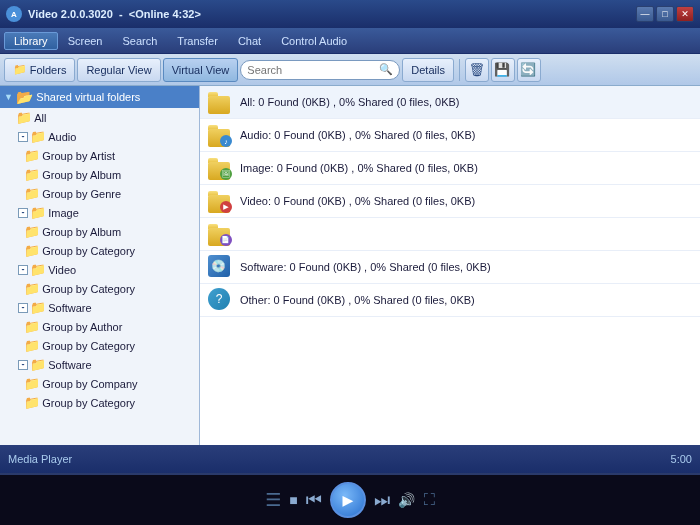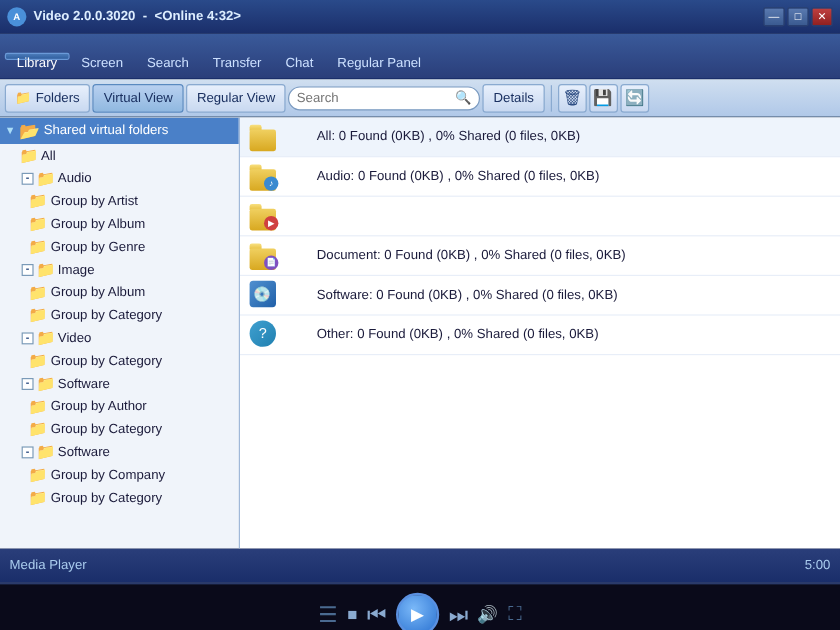--- a/index.html
+++ b/index.html
@@ -46,23 +46,24 @@
       color: white;
       font-size: 9px;
       display: flex; align-items: center; justify-content: center;
       cursor: pointer;
     }
     #title-bar .win-btn.close { background: linear-gradient(to bottom, #c04040, #902020); }
 
     
     #menu-bar {
       background: linear-gradient(to bottom, #3a5a9a, #2a3e7a);
-      height: 38px;
-      display: flex;
-      padding: 16px 4px;
+      height: 26px;
+      display: flex;
+      align-items: center;
+      padding: 0 4px;
       border-bottom: 1px solid #1a2e6a;
     }
     .menu-item {
       color: #cce0ff;
       padding: 3px 10px;
       font-size: 11px;
       cursor: pointer;
       border-radius: 2px;
     }
     .menu-item:hover, .menu-item.active {
@@ -237,21 +238,21 @@
       position: absolute;
       bottom: 0; left: 0;
     }
     .file-icon .folder-tab {
       width: 10px; height: 5px;
       background: linear-gradient(to bottom, #f8e080, #e8c040);
       border-radius: 2px 2px 0 0;
       position: absolute;
       top: 2px; left: 0;
     }
-    .file-text { font-size: 11px; color: #1a1a3a; margin-left: 24px; }
+    .file-text { font-size: 11px; color: #1a1a3a; }
 
     
     #status-bar {
       background: linear-gradient(to bottom, #2a3e7a, #1a2e6a);
       height: 28px;
       display: flex;
       align-items: center;
       padding: 0 8px;
       color: #aaccee;
       font-size: 11px;
@@ -302,30 +303,30 @@
     <div class="win-btn close">✕</div>
   </div>
 </div>
 
 <div id="menu-bar">
   <div class="menu-item active">Library</div>
   <div class="menu-item">Screen</div>
   <div class="menu-item">Search</div>
   <div class="menu-item">Transfer</div>
   <div class="menu-item">Chat</div>
-  <div class="menu-item">Regular Panel</div>
+  <div class="menu-item">Control Audio</div>
 </div>
 
 <div id="toolbar">
   <button class="toolbar-btn">
     <span>📁</span>
     <span>Folders</span>
   </button>
+  <button class="toolbar-btn">Regular View</button>
   <button class="toolbar-btn active">Virtual View</button>
-  <button class="toolbar-btn">Regular View</button>
   <div class="search-box">
     <input type="text" placeholder="Search" style="">
     <span class="search-icon-btn">🔍</span>
   </div>
   <button class="toolbar-btn">Details</button>
   <div class="toolbar-separator"></div>
   <div class="toolbar-icon-btn" title="Delete">🗑</div>
   <div class="toolbar-icon-btn" title="Save">💾</div>
   <div class="toolbar-icon-btn" title="Refresh">🔄</div>
 </div>
@@ -446,36 +447,44 @@
 
     <div class="file-row">
       <div class="file-icon" style="position:relative;">
         <div class="folder-tab"></div>
         <div class="folder-base"></div>
         <div style="position:absolute;bottom:0;right:0;width:12px;height:12px;background:#3a8ad0;border-radius:50%;display:flex;align-items:center;justify-content:center;font-size:7px;color:white;">♪</div>
       </div>
       <span class="file-text">Audio: 0 Found (0KB) , 0% Shared (0 files, 0KB)</span>
     </div>
 
+    <div class="file-row">
+      <div class="file-icon" style="position:relative;">
+        <div class="folder-tab"></div>
+        <div class="folder-base"></div>
+        <div style="position:absolute;bottom:0;right:0;width:12px;height:12px;background:#50a040;border-radius:50%;display:flex;align-items:center;justify-content:center;font-size:7px;color:white;">🖼</div>
+      </div>
+      <span class="file-text">Image: 0 Found (0KB) , 0% Shared (0 files, 0KB)</span>
+    </div>
 
     <div class="file-row">
       <div class="file-icon" style="position:relative;">
         <div class="folder-tab"></div>
         <div class="folder-base"></div>
         <div style="position:absolute;bottom:0;right:0;width:12px;height:12px;background:#d04040;border-radius:50%;display:flex;align-items:center;justify-content:center;font-size:7px;color:white;">▶</div>
       </div>
+      <span class="file-text">Video: 0 Found (0KB) , 0% Shared (0 files, 0KB)</span>
     </div>
 
     <div class="file-row">
       <div class="file-icon" style="position:relative;">
         <div class="folder-tab"></div>
         <div class="folder-base"></div>
         <div style="position:absolute;bottom:0;right:0;width:12px;height:12px;background:#8050c0;border-radius:50%;display:flex;align-items:center;justify-content:center;font-size:7px;color:white;">📄</div>
       </div>
-      <span class="file-text">Document: 0 Found (0KB) , 0% Shared (0 files, 0KB)</span>
     </div>
 
     <div class="file-row">
       <div class="file-icon" style="position:relative;">
         <div style="width:22px;height:22px;background:linear-gradient(135deg,#5090d0,#2060a8);border-radius:3px;display:flex;align-items:center;justify-content:center;font-size:12px;color:white;">💿</div>
       </div>
       <span class="file-text">Software: 0 Found (0KB) , 0% Shared (0 files, 0KB)</span>
     </div>
 
     <div class="file-row">

